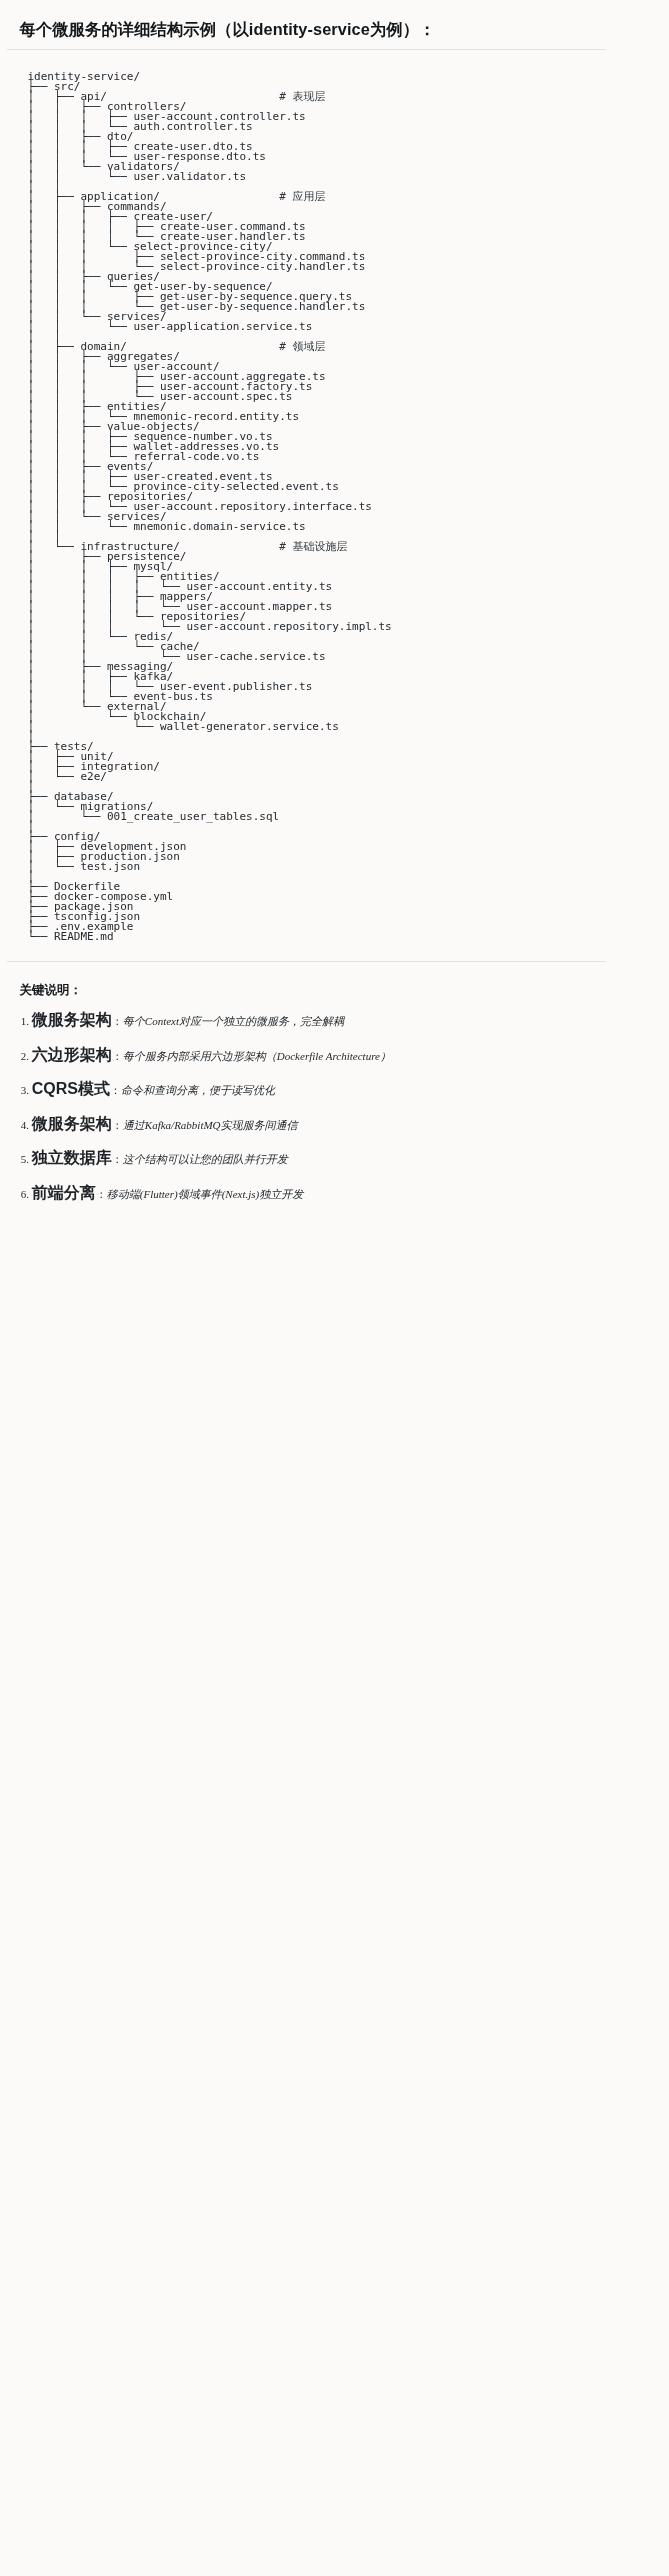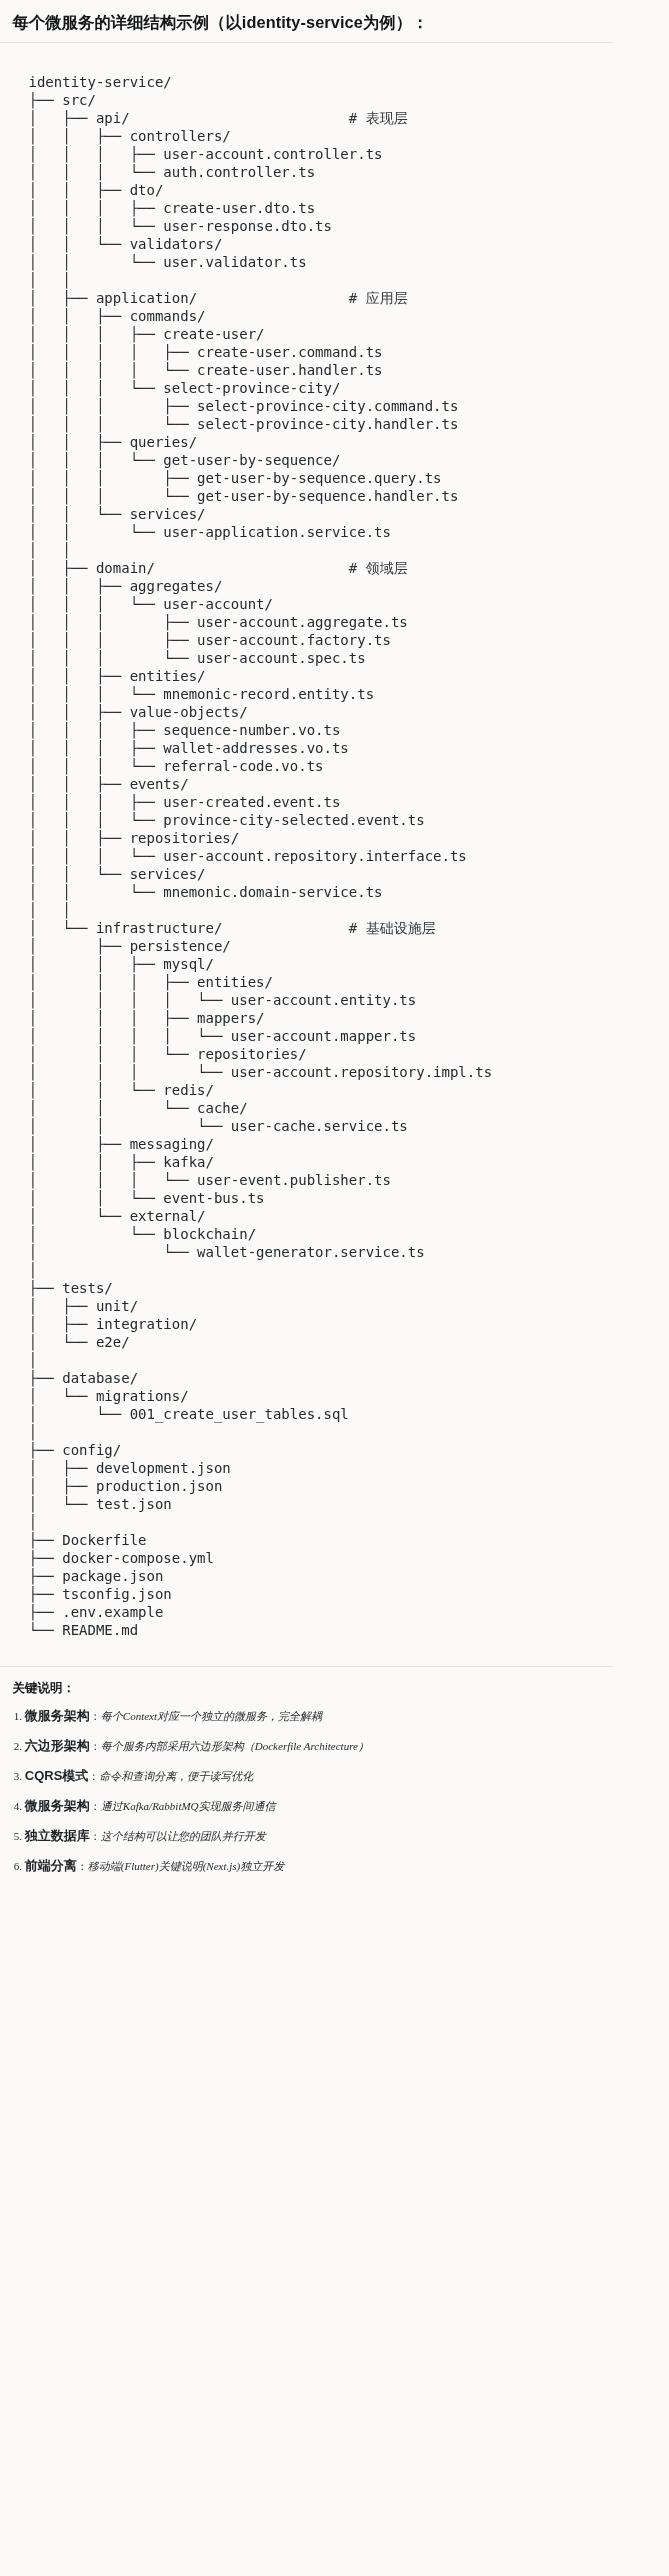--- a/index.html
+++ b/index.html
@@ -10,21 +10,21 @@
   body {
     width: 669px;
     font-family: "Liberation Serif", serif;
     color: #1f2328;
     -webkit-font-smoothing: antialiased;
   }
   .page {
     width: 613px;
     box-sizing: border-box;
     background: #fbfaf8;
-    padding: 0;
+    padding: 7px;
   }
 
   
   .doc-heading {
     font-family: "Liberation Sans", sans-serif;
     font-weight: bold;
     font-size: 16.3px;
     line-height: 1.35;
     color: #14171a;
     padding: 11.3px 12.5px 8.8px 12.5px;
@@ -32,43 +32,43 @@
     margin: 0;
     letter-spacing: 0.1px;
   }
 
   
   .code-block {
     padding: 13.8px 12.5px 11.3px 12.5px;
     background: #fbfaf8;
   }
   pre.tree {
-    margin: 16px;
+    margin: 8px;
     font-family: "DejaVu Sans Mono", "Liberation Mono", monospace;
-    font-size: 14px;
-    line-height: 18px;
+    font-size: 11px;
+    line-height: 10px;
     color: #24292f;
     white-space: pre;
     tab-size: 4;
     overflow: visible;
   }
   pre.tree .cmt { color: #32383f; }
 
   
   .keypoints {
     border-top: 0.6px solid #e6e3dd;
     padding: 12.5px 12.5px 5px 12.5px;
   }
   .keypoints-title {
     font-family: "Liberation Sans", sans-serif;
     font-weight: bold;
     font-size: 12.5px;
     line-height: 1.3;
     color: #14171a;
-    margin: 0 0 10px 0;
+    margin: 7px 0 10px 0;
   }
   ol.kp-list {
     margin: 0;
     padding: 0 0 0 0;
     list-style: none;
     counter-reset: kp;
   }
   ol.kp-list > li {
     counter-increment: kp;
     font-family: "Liberation Serif", serif;
@@ -78,21 +78,21 @@
     margin: 0 0 10.6px 0;
     padding-left: 1.3px;
   }
   ol.kp-list > li::before {
     content: counter(kp) ". ";
     font-family: "Liberation Serif", serif;
   }
   ol.kp-list > li .kp-term {
     font-weight: bold;
     font-family: "Liberation Sans", sans-serif;
-    font-size: 13px;
+    font-size: 16px;
   }
   ol.kp-list > li .kp-desc {
     font-family: "Liberation Serif", serif;
     font-style: italic;
   }
   .closing {
     font-family: "Liberation Serif", serif;
     font-size: 11px;
     line-height: 1.55;
     color: #1f2328;
@@ -198,19 +198,19 @@
   </div>
 
   <div class="keypoints">
     <div class="keypoints-title">关键说明：</div>
     <ol class="kp-list">
         <li><span class="kp-term">微服务架构</span><span>：</span><span class="kp-desc">每个Context对应一个独立的微服务，完全解耦</span></li>
         <li><span class="kp-term">六边形架构</span><span>：</span><span class="kp-desc">每个服务内部采用六边形架构（Dockerfile Architecture）</span></li>
         <li><span class="kp-term">CQRS模式</span><span>：</span><span class="kp-desc">命令和查询分离，便于读写优化</span></li>
         <li><span class="kp-term">微服务架构</span><span>：</span><span class="kp-desc">通过Kafka/RabbitMQ实现服务间通信</span></li>
         <li><span class="kp-term">独立数据库</span><span>：</span><span class="kp-desc">这个结构可以让您的团队并行开发</span></li>
-        <li><span class="kp-term">前端分离</span><span>：</span><span class="kp-desc">移动端(Flutter)关键说明(Next.js)独立开发</span></li>
+        <li><span class="kp-term">前端分离</span><span>：</span><span class="kp-desc">移动端(Flutter)领域事件(Next.js)独立开发</span></li>
       </ol>
   </div>
 
 
 </div>
 
 
 </body></html>

